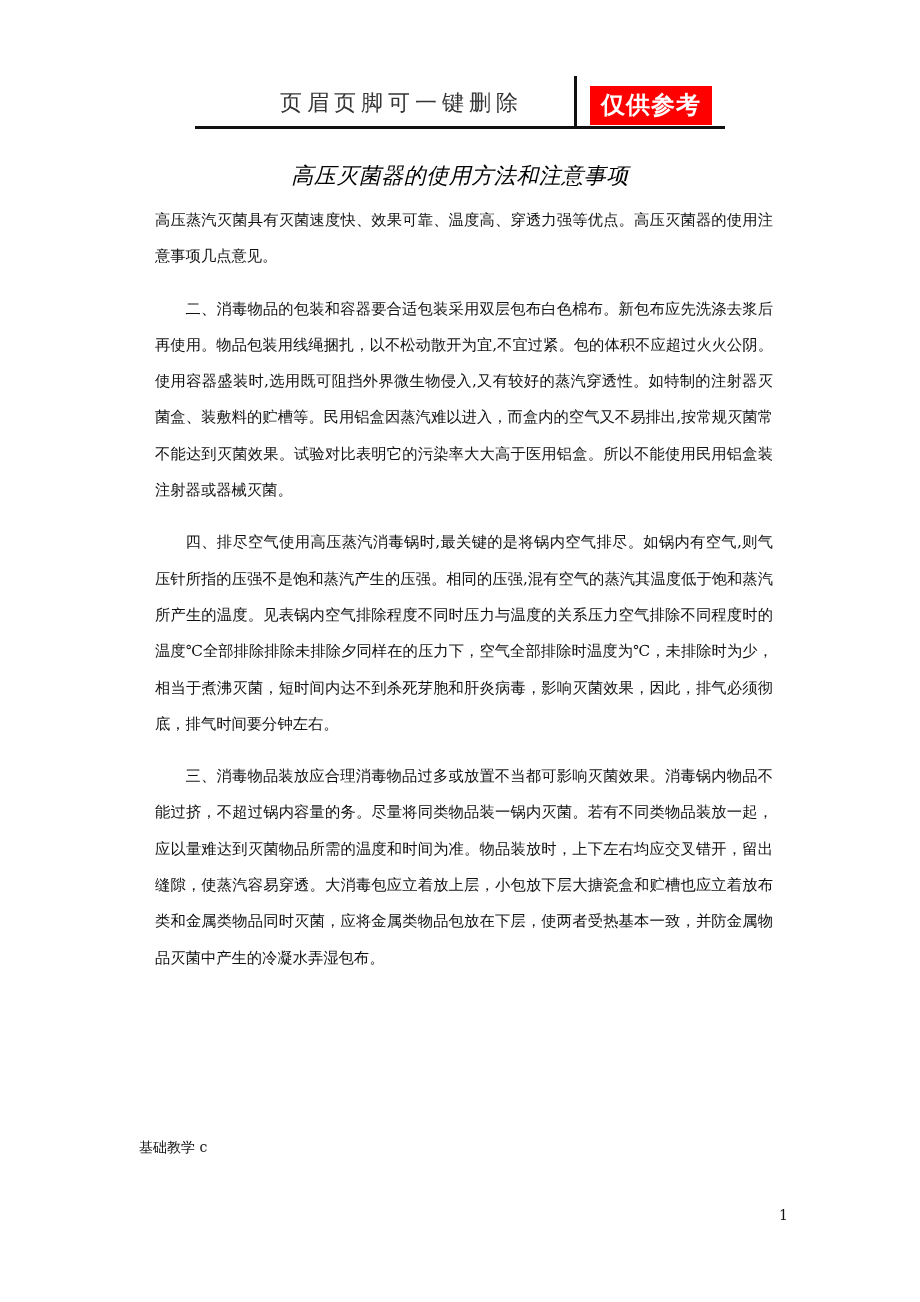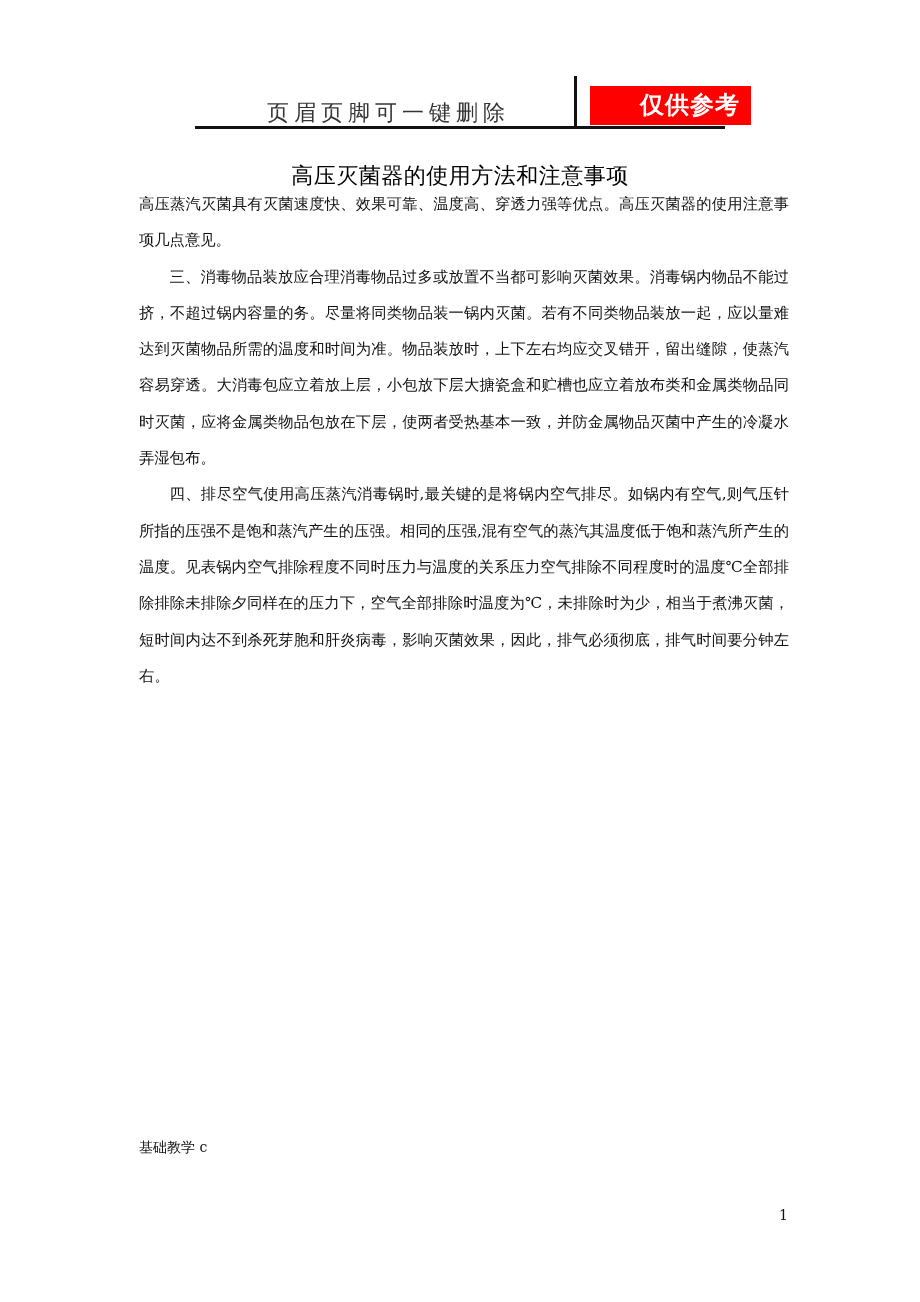--- a/index.html
+++ b/index.html
@@ -24,28 +24,27 @@
     
     .header-banner {
       position: absolute;
       left: 195px;
       top: 76px;
       width: 530px;
       height: 54px;
     }
     .header-text {
       position: absolute;
-      left: 72px;
+      left: 85px;
       top: 12px;
       font-family: "DejaVu Serif", "Liberation Serif", serif;
       font-size: 22px;
       letter-spacing: 5px;
       color: #333333;
       white-space: nowrap;
-      margin-top: 10px;
     }
     .header-divider {
       position: absolute;
       left: 379px;
       top: 0px;
       width: 3px;
       height: 51px;
       background: #111111;
     }
     .header-badge {
@@ -56,21 +55,20 @@
       height: 39px;
       background: #ff0000;
       color: #ffffff;
       font-family: "DejaVu Sans", "Liberation Sans", sans-serif;
       font-size: 24px;
       font-weight: bold;
       line-height: 39px;
       text-align: center;
       letter-spacing: 1px;
       white-space: nowrap;
-      padding-left: 39px;
     }
     .header-rule {
       position: absolute;
       left: 0;
       top: 50px;
       width: 530px;
       height: 3px;
       background: #111111;
     }
     
@@ -78,35 +76,36 @@
       position: absolute;
       left: 0;
       top: 146px;
       width: 920px;
       text-align: center;
       font-size: 22px;
       font-weight: normal;
       color: #000000;
       white-space: nowrap;
       letter-spacing: 0.5px;
+      font-style: italic;
     }
     
     .doc-body {
       position: absolute;
       left: 139px;
       top: 186px;
       width: 650px;
       font-size: 15.3px;
       line-height: 36.3px;
       color: #111111;
       text-align: justify;
       text-justify: inter-character;
     }
     .doc-body p {
-      margin: 0;
+      margin: 16px;
       padding: 0;
     }
     .doc-body p.indent {
       text-indent: 2em;
     }
     
     .footer-left {
       position: absolute;
       left: 139px;
       top: 1139px;
@@ -132,20 +131,21 @@
     <div class="header-text">页眉页脚可一键删除</div>
     <div class="header-divider"></div>
     <div class="header-badge">仅供参考</div>
     <div class="header-rule"></div>
   </div>
 
   <h1 class="doc-title">高压灭菌器的使用方法和注意事项</h1>
 
   <div class="doc-body">
     <p>高压蒸汽灭菌具有灭菌速度快、效果可靠、温度高、穿透力强等优点。高压灭菌器的使用注意事项几点意见。</p>
+    <p class="indent">二、消毒物品的包装和容器要合适包装采用双层包布白色棉布。新包布应先洗涤去浆后再使用。物品包装用线绳捆扎，以不松动散开为宜,不宜过紧。包的体积不应超过火火公阴。使用容器盛装时,选用既可阻挡外界微生物侵入,又有较好的蒸汽穿透性。如特制的注射器灭菌盒、装敷料的贮槽等。民用铝盒因蒸汽难以进入，而盒内的空气又不易排出,按常规灭菌常不能达到灭菌效果。试验对比表明它的污染率大大高于医用铝盒。所以不能使用民用铝盒装注射器或器械灭菌。</p>
+    <p class="indent">四、排尽空气使用高压蒸汽消毒锅时,最关键的是将锅内空气排尽。如锅内有空气,则气压针所指的压强不是饱和蒸汽产生的压强。相同的压强,混有空气的蒸汽其温度低于饱和蒸汽所产生的温度。见表锅内空气排除程度不同时压力与温度的关系压力空气排除不同程度时的温度℃全部排除排除未排除夕同样在的压力下，空气全部排除时温度为℃，未排除时为少，相当于煮沸灭菌，短时间内达不到杀死芽胞和肝炎病毒，影响灭菌效果，因此，排气必须彻底，排气时间要分钟左右。</p>
     <p class="indent">三、消毒物品装放应合理消毒物品过多或放置不当都可影响灭菌效果。消毒锅内物品不能过挤，不超过锅内容量的务。尽量将同类物品装一锅内灭菌。若有不同类物品装放一起，应以量难达到灭菌物品所需的温度和时间为准。物品装放时，上下左右均应交叉错开，留出缝隙，使蒸汽容易穿透。大消毒包应立着放上层，小包放下层大搪瓷盒和贮槽也应立着放布类和金属类物品同时灭菌，应将金属类物品包放在下层，使两者受热基本一致，并防金属物品灭菌中产生的冷凝水弄湿包布。</p>
-    <p class="indent">四、排尽空气使用高压蒸汽消毒锅时,最关键的是将锅内空气排尽。如锅内有空气,则气压针所指的压强不是饱和蒸汽产生的压强。相同的压强,混有空气的蒸汽其温度低于饱和蒸汽所产生的温度。见表锅内空气排除程度不同时压力与温度的关系压力空气排除不同程度时的温度℃全部排除排除未排除夕同样在的压力下，空气全部排除时温度为℃，未排除时为少，相当于煮沸灭菌，短时间内达不到杀死芽胞和肝炎病毒，影响灭菌效果，因此，排气必须彻底，排气时间要分钟左右。</p>
   </div>
 
   <div class="footer-left">基础教学 c</div>
   <div class="footer-right">1</div>
 
 </div>
 
 </body></html>

